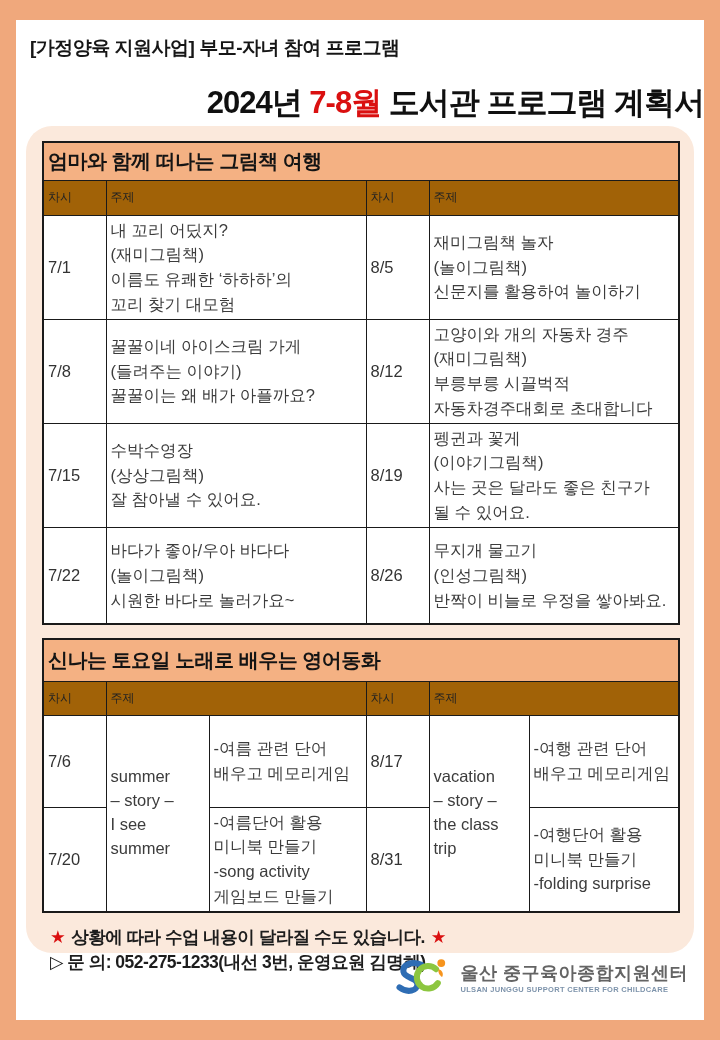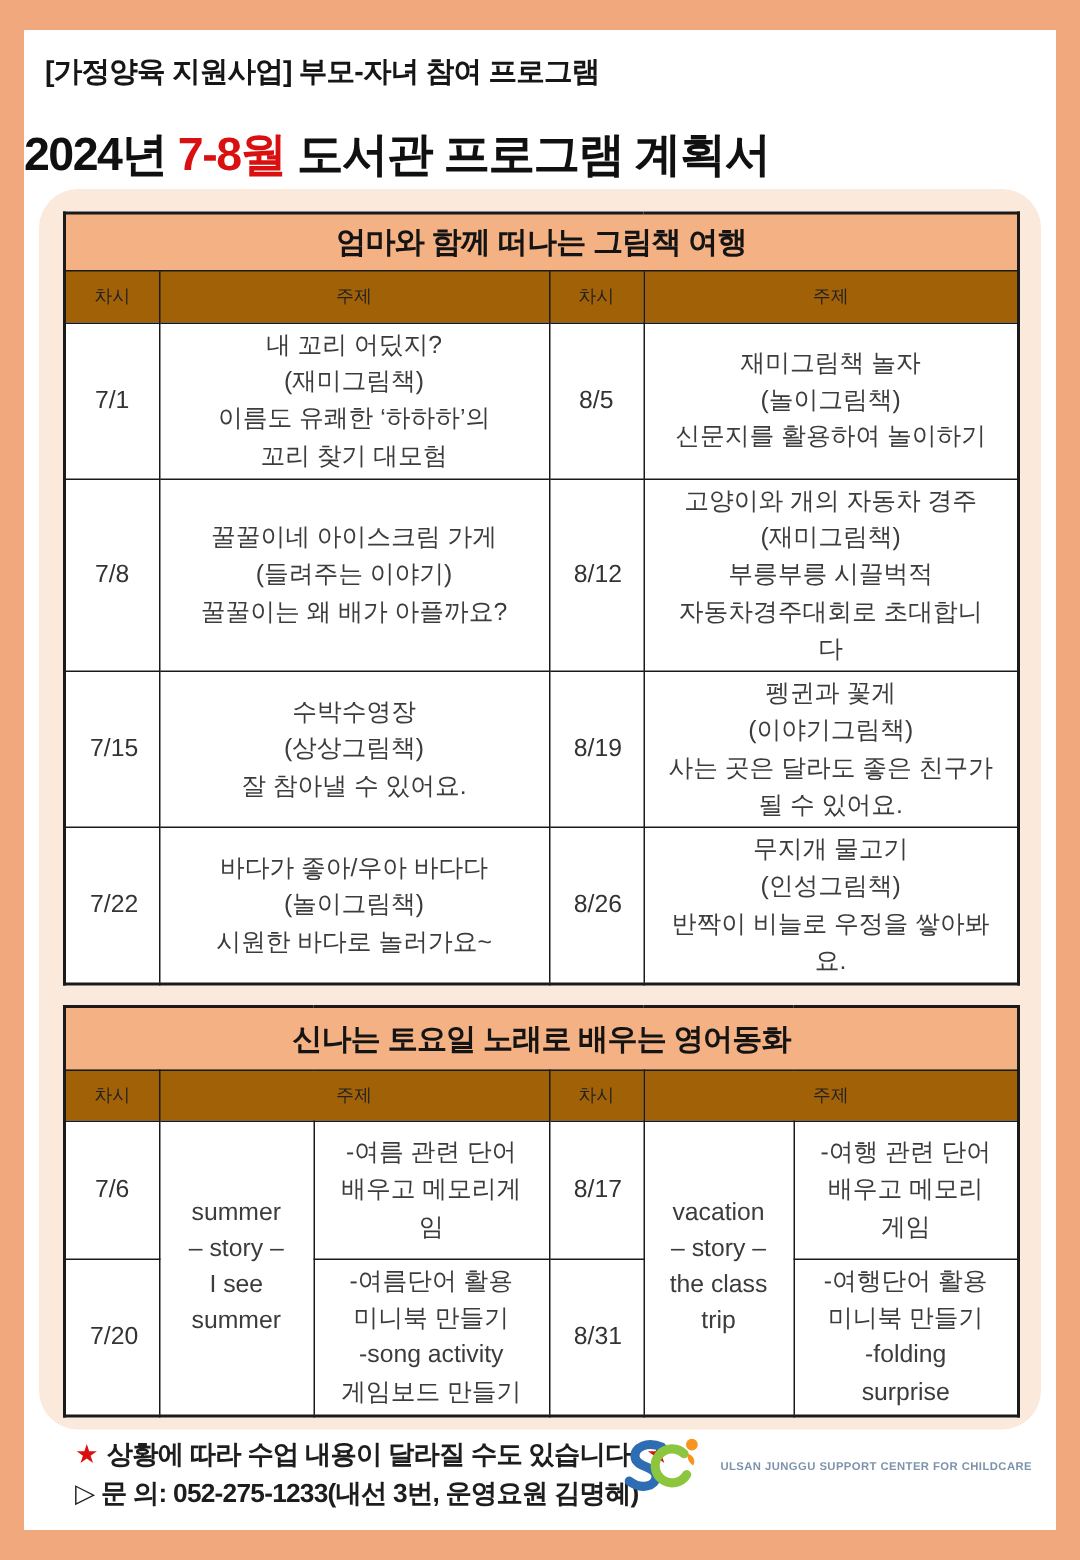--- a/index.html
+++ b/index.html
@@ -5,28 +5,28 @@
   * { margin:0; padding:0; box-sizing:border-box; }
   html,body { width:720px; height:1040px; }
   body { font-family:"Liberation Sans","DejaVu Sans",sans-serif; }
 
   .page { width:720px; height:1040px; background:#F0A87C; padding:20px 16px; }
   .inner { background:#ffffff; width:100%; height:100%; display:flex; flex-direction:column; overflow:hidden; }
 
   
   .header-section { height:106px; position:relative; flex-shrink:0; }
   .program-tag { position:absolute; top:15px; left:14px; font-size:19px; font-weight:bold; color:#161616; letter-spacing:-0.5px; }
-  .main-title { position:absolute; top:62px; left:0; width:100%; text-align:left; font-size:31px; font-weight:bold; color:#101010; letter-spacing:-1px; }
+  .main-title { position:absolute; top:62px; left:0; width:100%; text-align:right; font-size:31px; font-weight:bold; color:#101010; letter-spacing:-1px; }
   .title-red { color:#DA1010; }
 
   
   .panel { background:#FBE9DC; border-radius:26px; margin:0 10px; height:827px; padding:15px 16px 0 16px; flex-shrink:0; }
 
   table { border-collapse:collapse; table-layout:fixed; width:636px; background:#ffffff; border:2px solid #1a1a1a; }
-  td { border:1px solid #1a1a1a; text-align:center; vertical-align:middle; padding:2px 16px; }
+  td { border:1px solid #1a1a1a; vertical-align:middle; padding:2px 4px; }
 
   .tbl-title { background:#F4B183; font-size:20px; font-weight:bold; color:#141414; height:38px; letter-spacing:-0.5px; }
   .colhead-row td { background:#a16207; font-size:12px; font-weight:normal; color:#222; height:35px; }
 
   .date-cell { font-size:16.5px; color:#333; }
   .topic-cell { font-size:16.5px; color:#3c3c3c; line-height:1.5; white-space:pre-line; }
   .story-cell { font-size:16.5px; color:#3c3c3c; line-height:1.45; white-space:pre-line;margin-left:26px; }
 
   .t1 .r1 { height:100px; } .t1 .r2 { height:95px; } .t1 .r3 { height:91px; } .t1 .r4 { height:97px; }
   .t2 .tbl-title { height:42px; }
@@ -185,18 +185,19 @@
     </div>
 
     <div class="logo-strip">
       <svg class="logo-icon" viewBox="0 0 64 46" xmlns="http://www.w3.org/2000/svg">
         <path d="M30 9 C 19 4, 8 9, 9.5 17 C 11 25, 25 23, 25.5 31 C 26 39, 14 42, 5 35" stroke="#2E6DB4" fill="none" stroke-width="7" stroke-linecap="round"></path>
         <path d="M47 14 A 13 13 0 1 0 49 30" stroke="#8CC63F" fill="none" stroke-width="7" stroke-linecap="round"></path>
         <circle cx="53" cy="7" r="4.5" fill="#F7941D"></circle>
         <path d="M50 14 C 54 15, 56 19, 54 23 C 51 21, 49 18, 50 14 Z" fill="#F7941D"></path>
       </svg>
       <div class="logo-text">
+        <div class="logo-kr">울산 중구육아종합지원센터</div>
         <div class="logo-en">ULSAN JUNGGU SUPPORT CENTER FOR CHILDCARE</div>
       </div>
     </div>
 
   </div>
 </div>
 
 </body></html>

